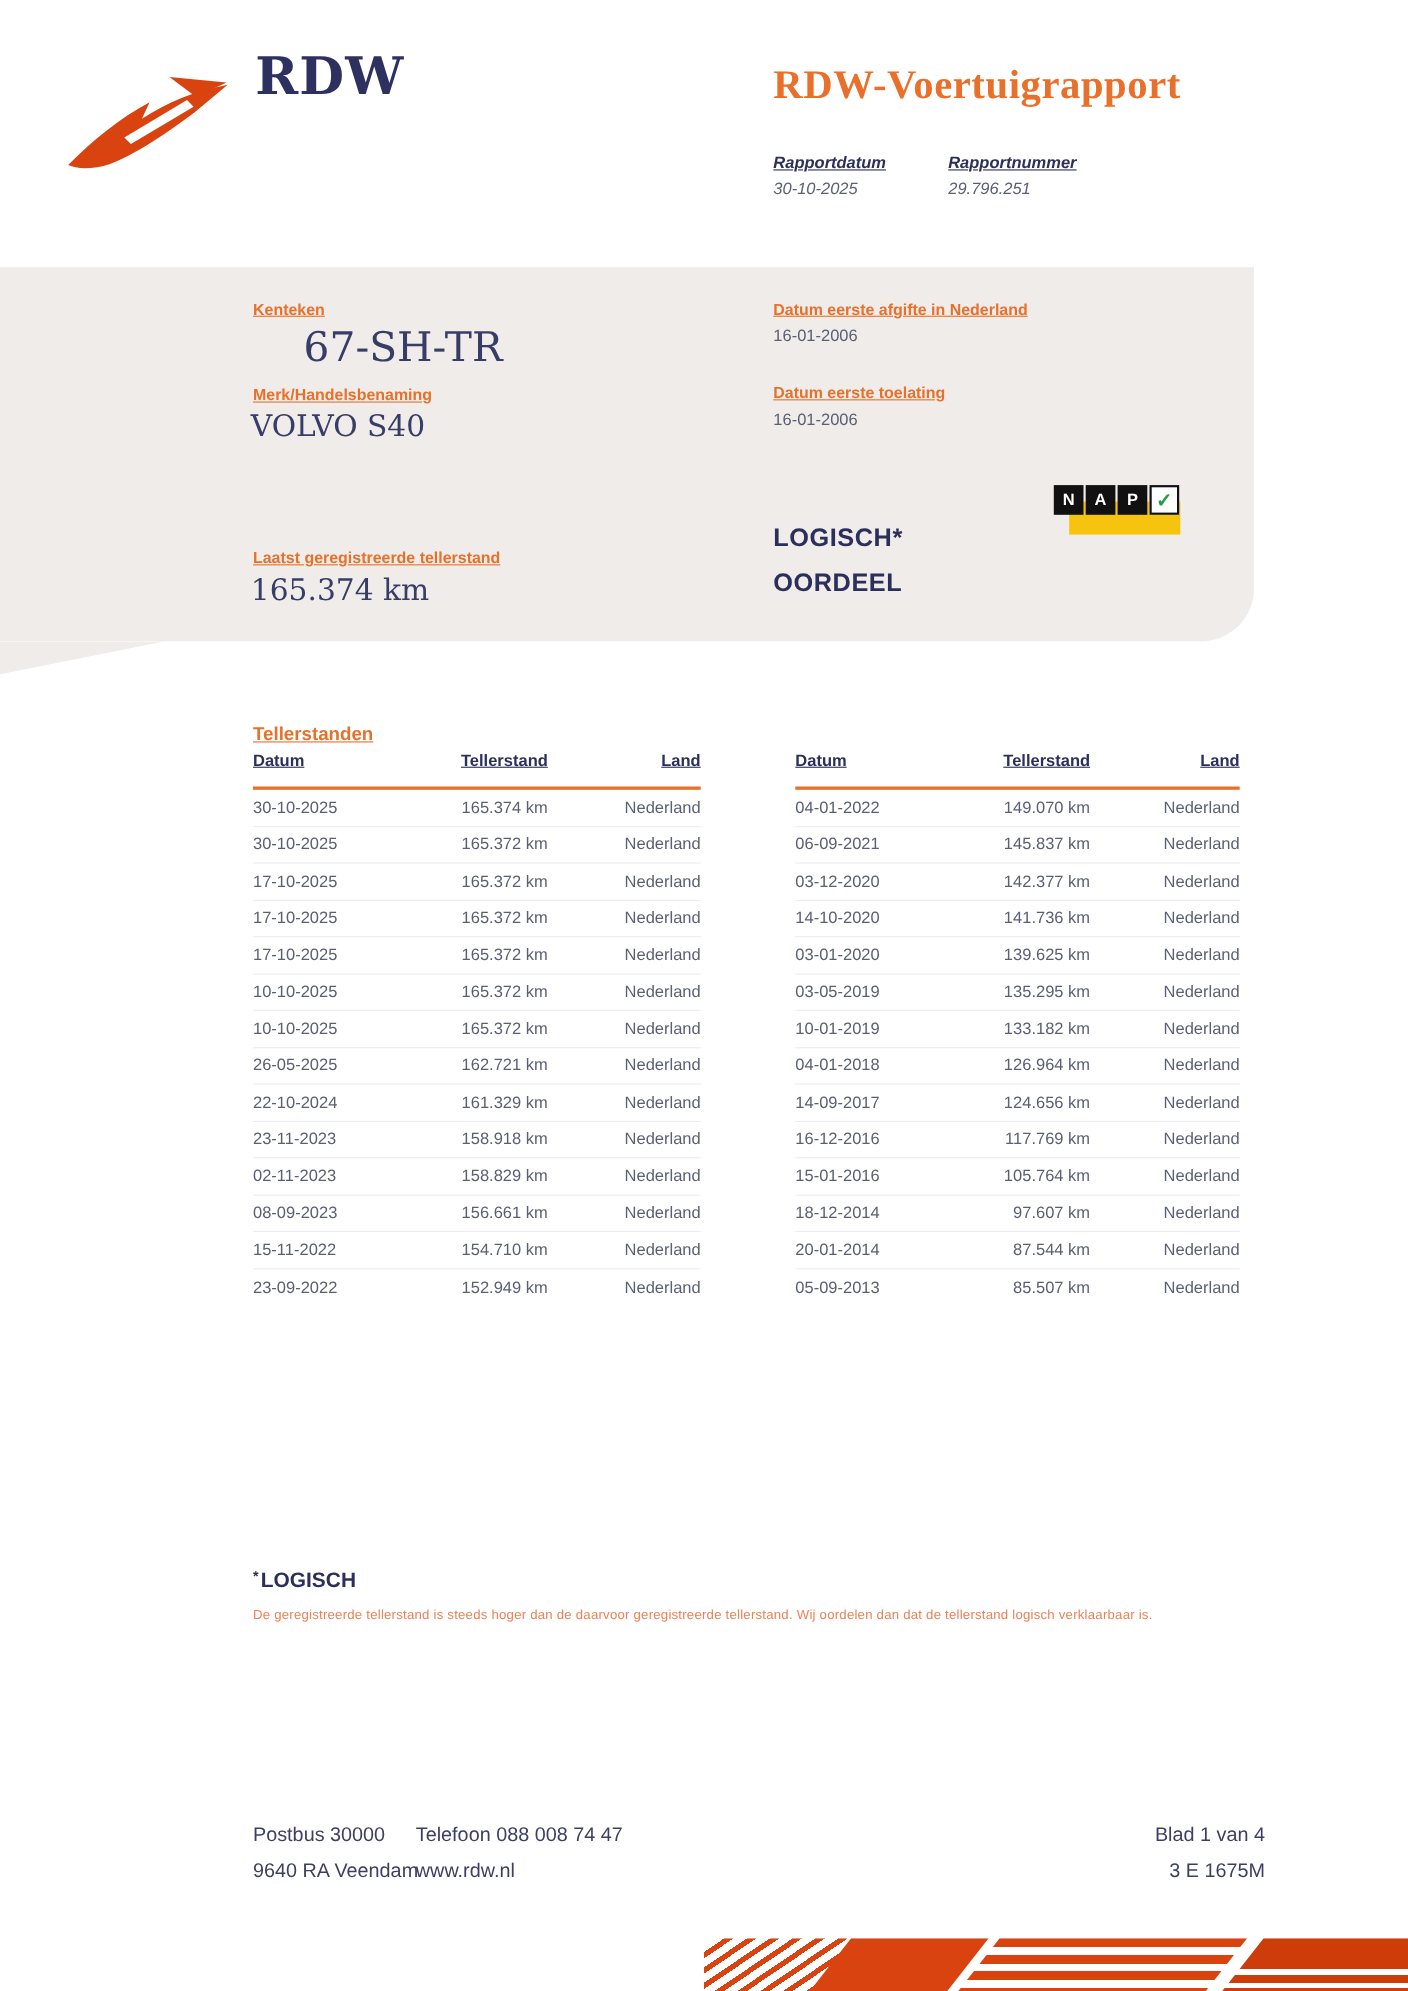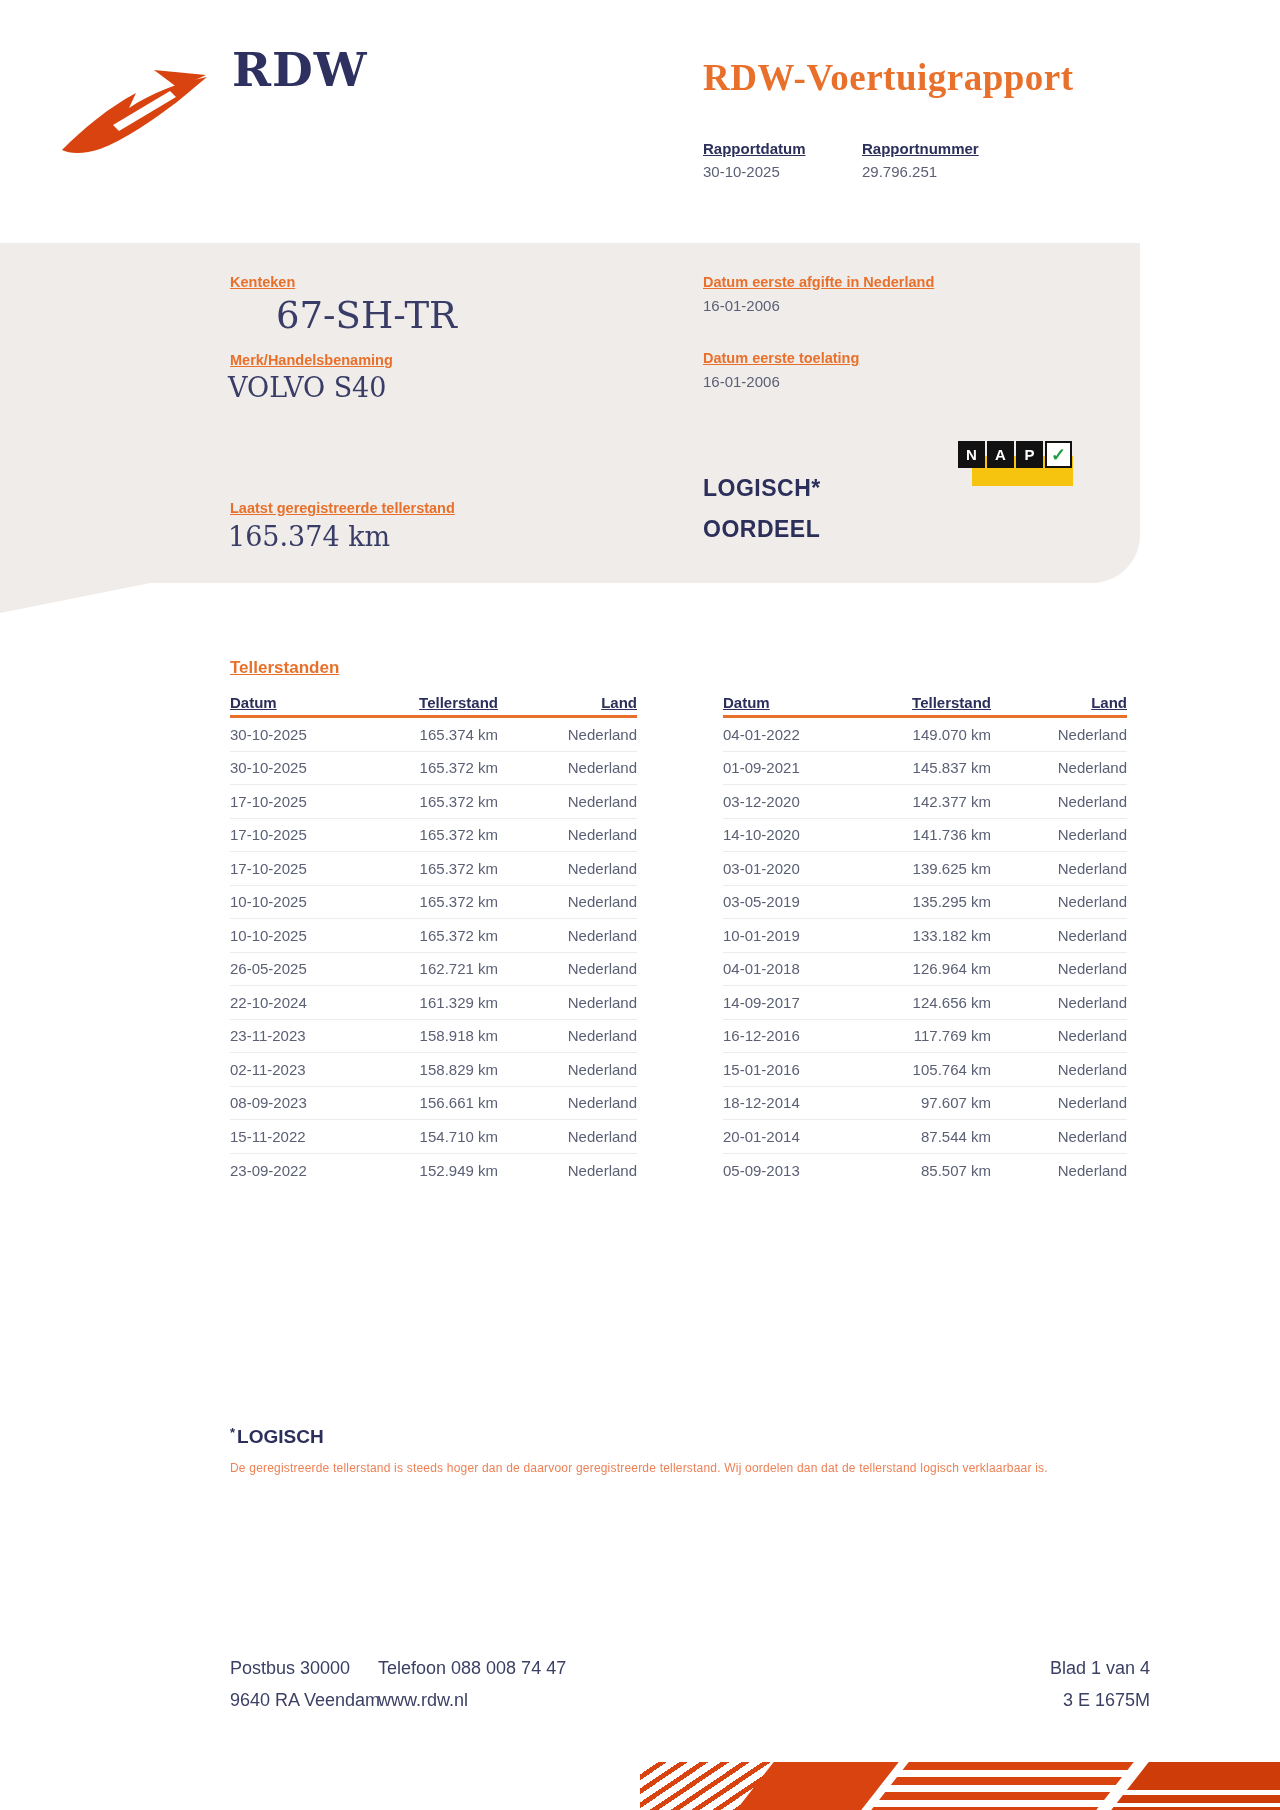--- a/index.html
+++ b/index.html
@@ -16,21 +16,21 @@
   *{margin:0;padding:0;box-sizing:border-box}
   body{background:#fff;font-family:"Liberation Sans",sans-serif;}
   .page{position:relative;width:1280px;height:1810px;background:#ffffff;overflow:hidden;margin:0 auto;}
 
   
   .logo{position:absolute;left:58px;top:48px;width:152px;height:112px;}
   .brand{position:absolute;left:232px;top:42px;font-family:"DejaVu Serif","Liberation Serif",serif;
          font-size:47px;font-weight:600;color:#2e3160;letter-spacing:1px;}
   .title{position:absolute;left:703px;top:56px;font-family:"Liberation Serif",serif;
          font-size:37px;font-weight:bold;color:var(--accent);letter-spacing:0.5px;}
-  .meta{position:absolute;left:703px;top:140px;display:flex;}
+  .meta{position:absolute;left:703px;top:140px;display:flex;font-style:italic;}
   .meta .mcol1{width:159px;}
   .meta .mlabel{font-size:15px;font-weight:bold;color:var(--navy);text-decoration:underline;}
   .meta .mvalue{margin-top:6px;font-size:15px;color:var(--muted);}
 
   
   .panel{position:absolute;left:0;top:243px;width:1140px;height:340px;background:var(--panel);
          border-bottom-right-radius:48px;}
   .panel-wedge{position:absolute;left:0;top:583px;width:150px;height:30px;background:var(--panel);
          clip-path:polygon(0 0,100% 0,0 100%);}
   .flabel{position:absolute;font-size:14.5px;font-weight:bold;color:var(--accent);text-decoration:underline;}
@@ -56,21 +56,21 @@
   .nap-tile{width:27px;height:27px;background:#111;color:#fff;font-weight:bold;font-size:15px;
             display:flex;align-items:center;justify-content:center;}
   .nap-check{background:#fff;border:2px solid #111;color:var(--nap-green);font-size:18px;font-weight:900;}
 
   
   .section-title{position:absolute;left:230px;top:658px;font-size:17px;font-weight:bold;
                  color:var(--accent);text-decoration:underline;}
   .vtable{position:absolute;top:690px;font-size:15px;}
   .vtable.left{left:230px;width:407px;}
   .vtable.right{left:723px;width:404px;}
-  .thead{display:flex;align-items:flex-end;height:28px;border-bottom:3px solid var(--accent);padding-bottom:4px;}
+  .thead{display:flex;align-items:flex-end;height:28px;border-bottom:3px solid var(--accent);padding-bottom:15px;}
   .thead span{font-weight:bold;color:var(--navy);text-decoration:underline;}
   .trow{display:flex;align-items:center;height:33.5px;color:var(--muted);border-bottom:1px solid #ececef;}
   .trow:last-child{border-bottom:none;}
   .c0{flex:0 0 122px;text-align:left;}
   .c1{flex:0 0 146px;text-align:right;}
   .c2{flex:1;text-align:right;}
 
   
   .footnote-head{position:absolute;left:230px;top:1425px;font-size:19px;font-weight:800;color:var(--navy);}
   .footnote-head .ast{font-size:13px;vertical-align:6px;margin-right:2px;font-weight:bold;}
@@ -238,21 +238,21 @@
       <span class="c1">Tellerstand</span>
       <span class="c2">Land</span>
     </div>
     <div class="tbody" id="table-right-body">
         <div class="trow">
           <span class="c0">04-01-2022</span>
           <span class="c1">149.070 km</span>
           <span class="c2">Nederland</span>
         </div>
         <div class="trow">
-          <span class="c0">01-09-2021</span>
+          <span class="c0">06-09-2021</span>
           <span class="c1">145.837 km</span>
           <span class="c2">Nederland</span>
         </div>
         <div class="trow">
           <span class="c0">03-12-2020</span>
           <span class="c1">142.377 km</span>
           <span class="c2">Nederland</span>
         </div>
         <div class="trow">
           <span class="c0">14-10-2020</span>

